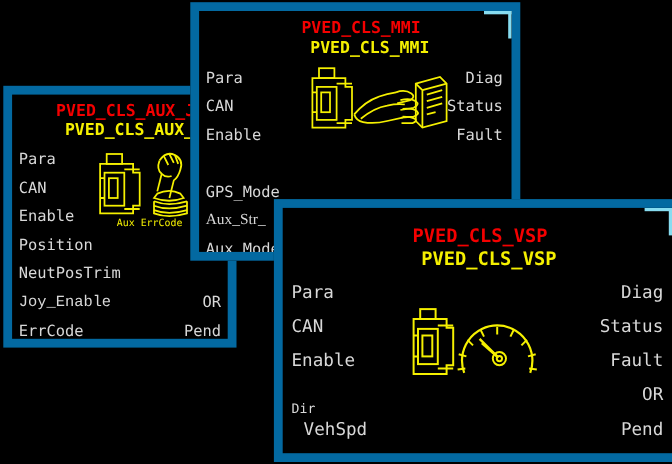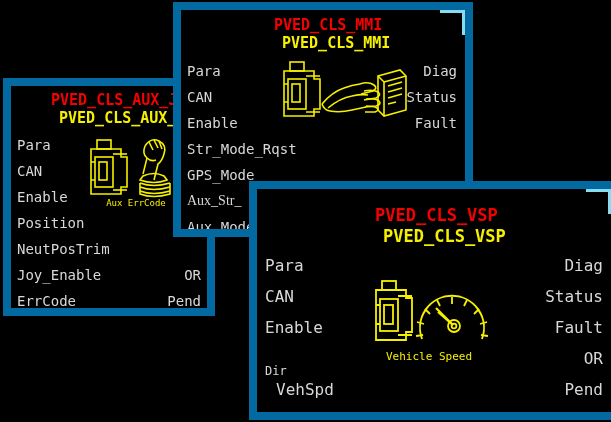--- a/index.html
+++ b/index.html
@@ -46,21 +46,21 @@
     <div class="inner">
       <div class="title-red" style="left:40px;top:5px;">PVED_CLS_AUX_JOY</div>
       <div class="title-yel" style="left:48px;top:23px;">PVED_CLS_AUX_JOY</div>
 
       <div class="ports">
         <div class="port" style="left:6px;top:52px;">Para</div>
         <div class="port" style="left:6px;top:78px;">CAN</div>
         <div class="port" style="left:6px;top:104px;">Enable</div>
         <div class="port" style="left:6px;top:130px;">Position</div>
         <div class="port" style="left:6px;top:156px;">NeutPosTrim</div>
-        <div class="port" style="left:6px;top:182px;">Joy_Enable</div>
+        <div class="port" style="left:6px;top:182px;font-family:Liberation Mono, monospace;">Joy_Enable</div>
         <div class="port" style="left:6px;top:208px;">ErrCode</div>
 
         <div class="port right" style="right:6px;top:78px;">St</div>
         <div class="port right" style="right:6px;top:104px;">F</div>
         <div class="port right" style="right:6px;top:182px;">OR</div>
         <div class="port right" style="right:6px;top:208px;">Pend</div>
       </div>
 
       <div class="iconwrap" style="left:72px;top:46px;width:106px;height:80px;">
         <svg width="106" height="66" viewBox="0 0 106 66">
@@ -98,21 +98,20 @@
           <div class="diag"></div>
       </div>
 
       <div class="title-red" style="left:93px;top:6px;">PVED_CLS_MMI</div>
       <div class="title-yel" style="left:101px;top:24px;">PVED_CLS_MMI</div>
 
       <div class="ports">
         <div class="port" style="left:6px;top:54px;">Para</div>
         <div class="port" style="left:6px;top:80px;">CAN</div>
         <div class="port" style="left:6px;top:106px;">Enable</div>
-        <div class="port" style="left:6px;top:132px;">Str_Mode_Rqst</div>
         <div class="port" style="left:6px;top:158px;">GPS_Mode</div>
         <div class="port" style="left:6px;top:184px;font-family:Liberation Serif, serif;">Aux_Str_</div>
         <div class="port" style="left:6px;top:210px;">Aux_Mode</div>
 
         <div class="port right" style="right:8px;top:54px;">Diag</div>
         <div class="port right" style="right:8px;top:80px;">Status</div>
         <div class="port right" style="right:8px;top:106px;">Fault</div>
       </div>
 
       <div class="iconwrap" style="left:93px;top:46px;width:134px;height:86px;">
@@ -192,18 +191,17 @@
             <path d="M110 37 L115 32"></path>
             <path d="M116 47 L123 45"></path>
             <path d="M117 58 L124 59"></path>
 
             <path d="M89 48 L72 31" stroke-width="2.2"></path>
             <path d="M89 48 L74 35" stroke-width="2.2"></path>
             <circle cx="90" cy="49" r="6"></circle>
             <circle cx="90" cy="49" r="2.4"></circle>
           </g>
         </svg>
-        <div class="iconcap" style="top:74px;left:0;font-size:11px;">Vehicle Speed</div>
       </div>
     </div>
   </div>
 
 </div>
 
 </body></html>

